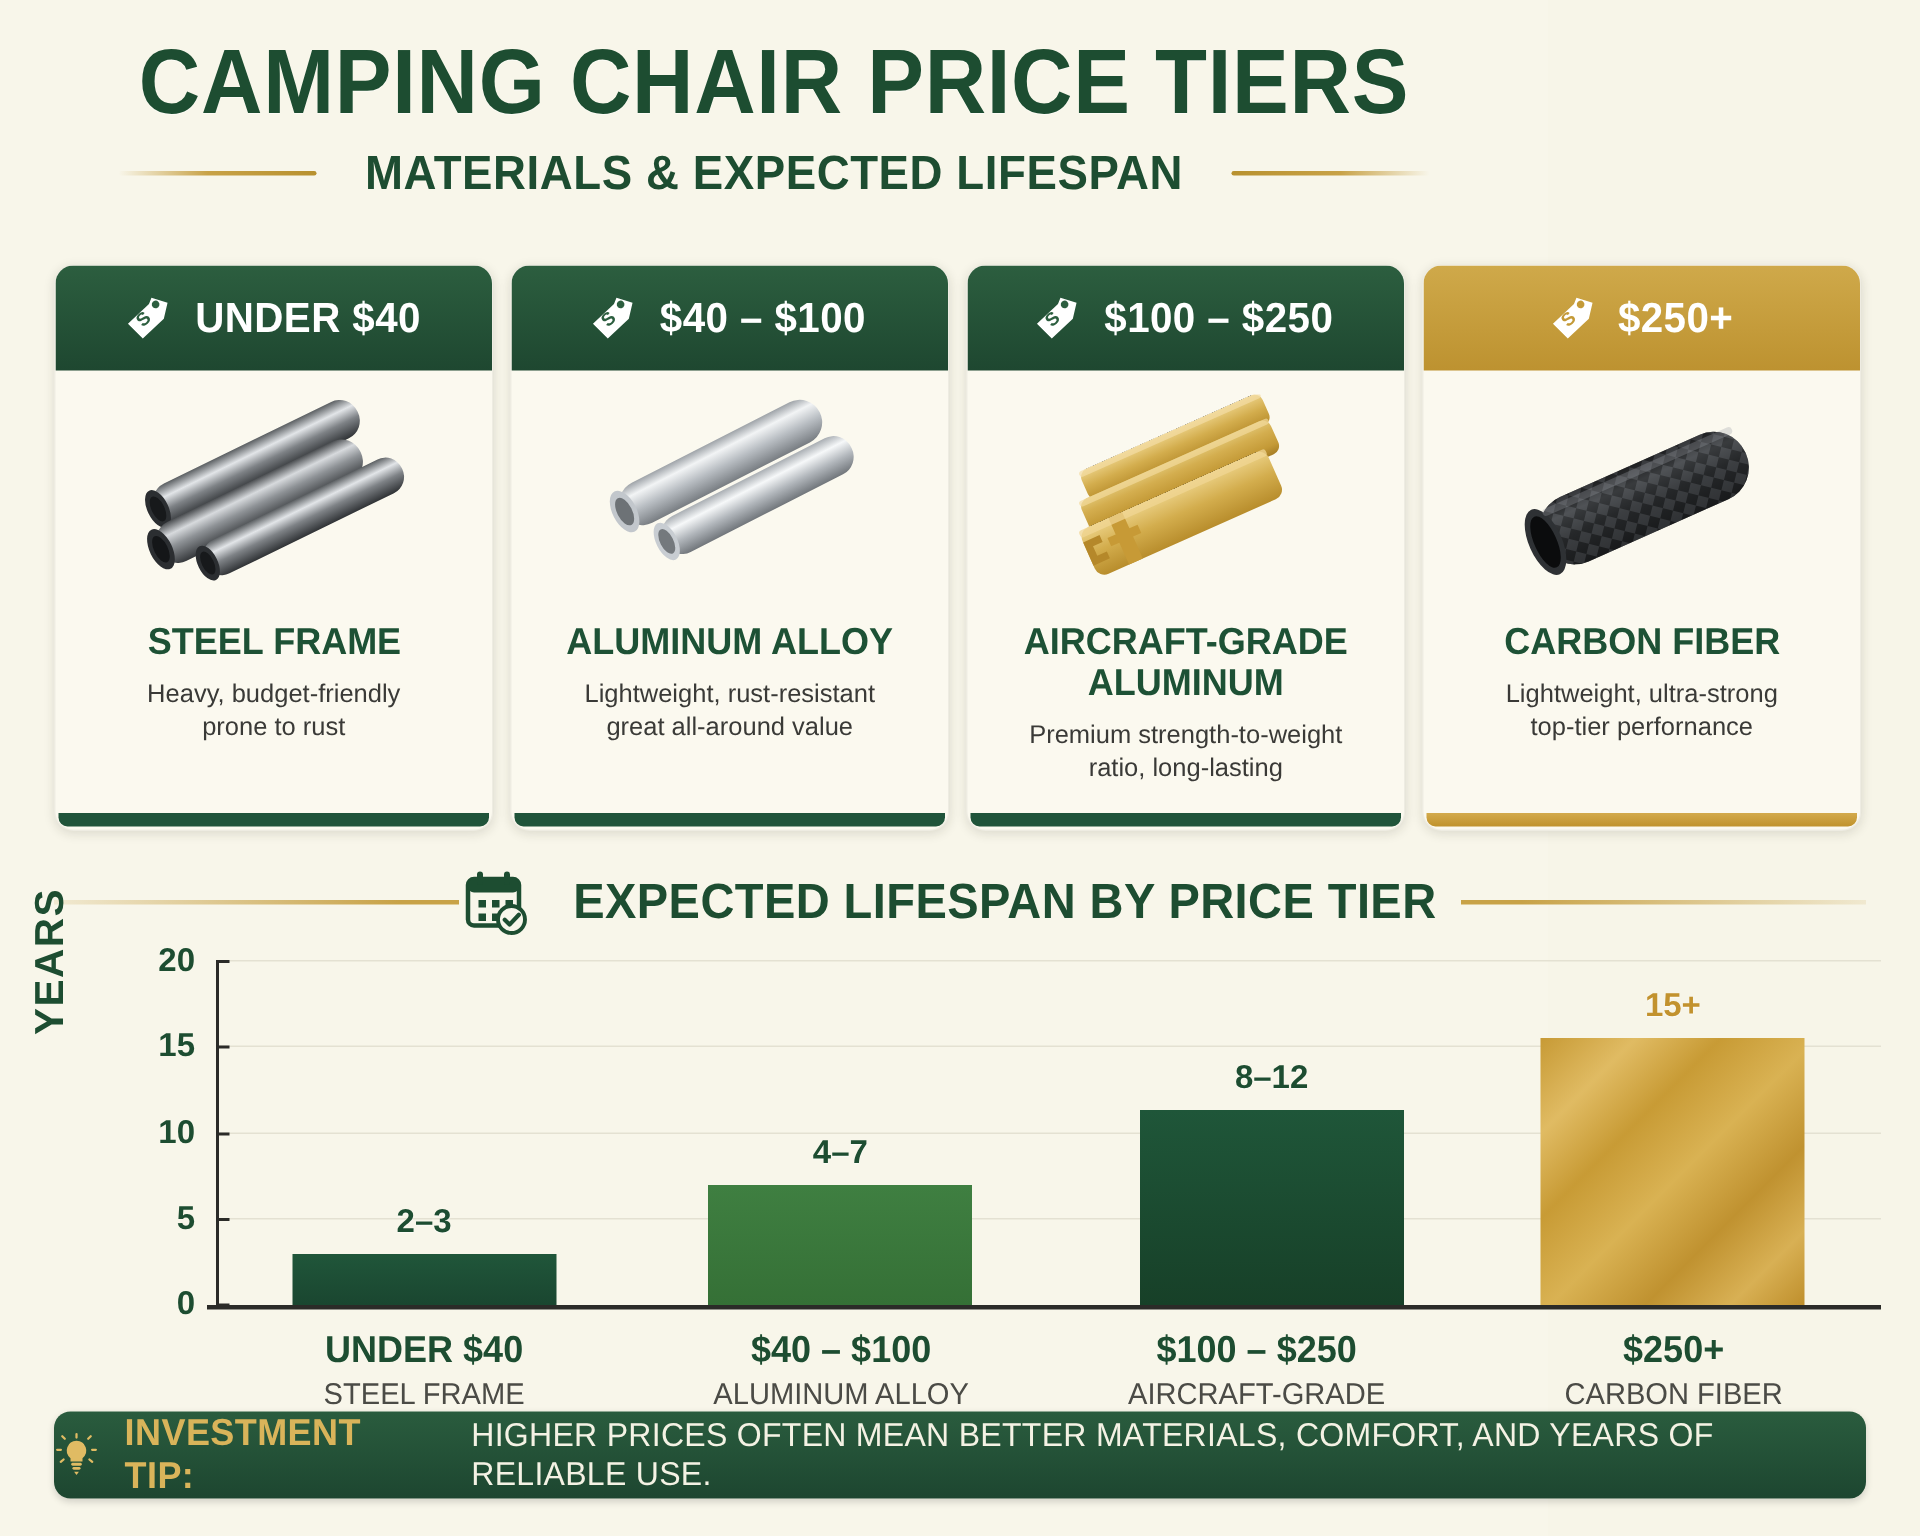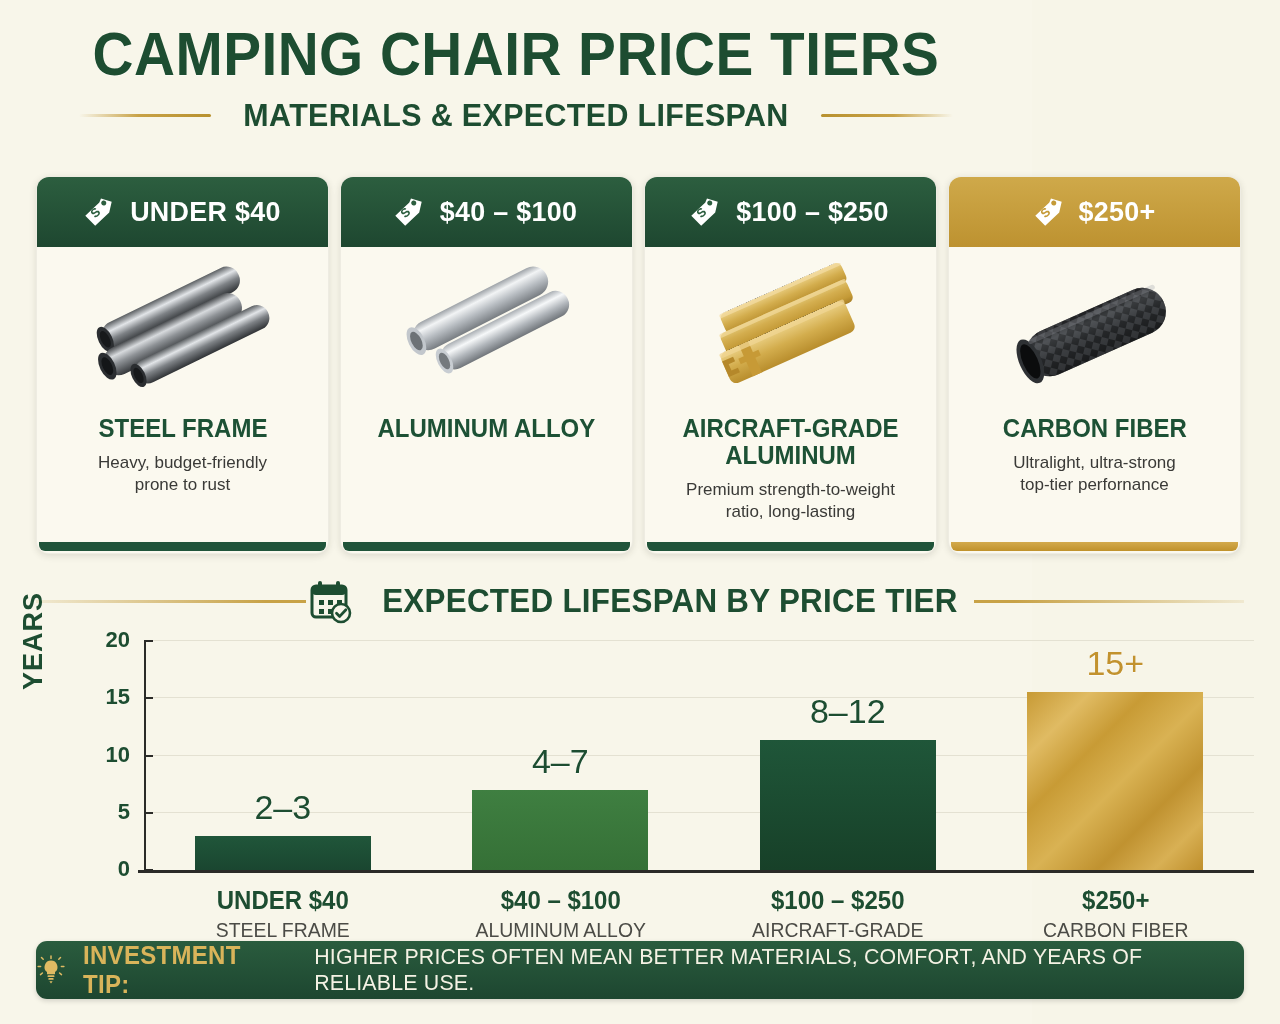--- a/index.html
+++ b/index.html
@@ -103,21 +103,21 @@
   .bar-slot { flex: 1; position: relative; display: flex; justify-content: center; align-items: flex-end; }
   .bar { width: 176px; position: relative; }
   .bar.b1 { background: linear-gradient(180deg, #20563a, #1a4630); }
   .bar.b2 { background: linear-gradient(180deg, #3f7f41, #357036); }
   .bar.b3 { background: linear-gradient(180deg, #1f5639, #174028); margin-left: 20px; }
   .bar.b4 { background: linear-gradient(135deg,#c79a35 0%,#e0bb63 18%,#c89b35 34%,#d9b253 52%,#c09230 70%,#d8b054 86%,#bf8f2c 100%); }
   .bar-val {
     position: absolute; bottom: 100%; left: 50%; transform: translateX(-50%);
     margin-bottom: 9px;
     font-family: "Liberation Sans Narrow", "Liberation Sans", sans-serif;
-    font-size: 34px; font-weight: 400; color: #1d4d31; white-space: nowrap;
+    font-size: 22px; font-weight: 700; color: #1d4d31; white-space: nowrap;
     text-shadow: 0 1px 1px rgba(255,255,255,.7);
   }
   .bar-val.goldtxt { color: #c2922e; }
   .xlabels { position: absolute; left: 108px; top: 258px; width: 1110px; display: flex; }
   .xl { flex: 1; text-align: center; }
   .xl-price {
     font-family: "Liberation Sans Narrow", "Liberation Sans", sans-serif;
     font-size: 25px; font-weight: 700; color: #1d4d31; transform: scaleX(.96);
   }
   .xl-mat {
@@ -232,20 +232,22 @@
           <g transform="rotate(-27 105 69)">
             <rect x="36" y="30" width="148" height="30" rx="15" fill="url(#alA)"></rect>
             <ellipse cx="38" cy="45" rx="8" ry="15" fill="#c2c7cc"></ellipse>
             <ellipse cx="38" cy="45" rx="5" ry="10" fill="#6d7276"></ellipse>
             <rect x="52" y="62" width="140" height="27" rx="13" fill="url(#alB)"></rect>
             <ellipse cx="54" cy="75.5" rx="7" ry="13.5" fill="#c8cdd2"></ellipse>
             <ellipse cx="54" cy="75.5" rx="4.4" ry="9" fill="#74797d"></ellipse>
           </g>
         </svg>
         <div class="card-name">ALUMINUM ALLOY</div>
+        <div class="card-desc">Lightweight, rust-resistant
+great all-around value</div>
       </div>
       <div class="card-foot"></div>
     </div>
 
     <div class="card">
       <div class="card-head">
         <svg class="tag-icon" viewBox="0 0 40 40">
           <path d="M23 3 L36 7 L33 20 L16 36 L4 24 L21 8 Z" fill="#ffffff"></path>
           <path d="M28.5 6.2 a3.1 3.1 0 1 0 .1 .1 Z" fill="#2c5e3f"></path>
           <text x="17" y="25" font-family="Liberation Sans, sans-serif" font-size="15" font-weight="700" fill="#2c5e3f" text-anchor="middle" transform="rotate(-43 17 21)">S</text>
@@ -313,21 +315,21 @@
           </defs>
           <g transform="rotate(-24 105 69)">
             <rect x="32" y="46" width="148" height="47" rx="23" fill="url(#cfA)"></rect>
             <rect x="32" y="46" width="148" height="47" rx="23" fill="url(#weave)" opacity=".55"></rect>
             <ellipse cx="34" cy="69.5" rx="11" ry="23.5" fill="#2e3134"></ellipse>
             <ellipse cx="34" cy="69.5" rx="7.5" ry="18.5" fill="#0b0c0d"></ellipse>
             <rect x="40" y="49" width="138" height="5" rx="2.5" fill="#9aa0a6" opacity=".3"></rect>
           </g>
         </svg>
         <div class="card-name">CARBON FIBER</div>
-        <div class="card-desc">Ultralight, ultra-strong
+        <div class="card-desc">Lightweight, ultra-strong
 top-tier perfornance</div>
       </div>
       <div class="card-foot"></div>
     </div>
   </div>
 
   <div class="chart-head">
     <div class="ch-rule left"></div>
     <div class="ch-mid">
       <svg class="cal-icon" viewBox="0 0 46 46">

